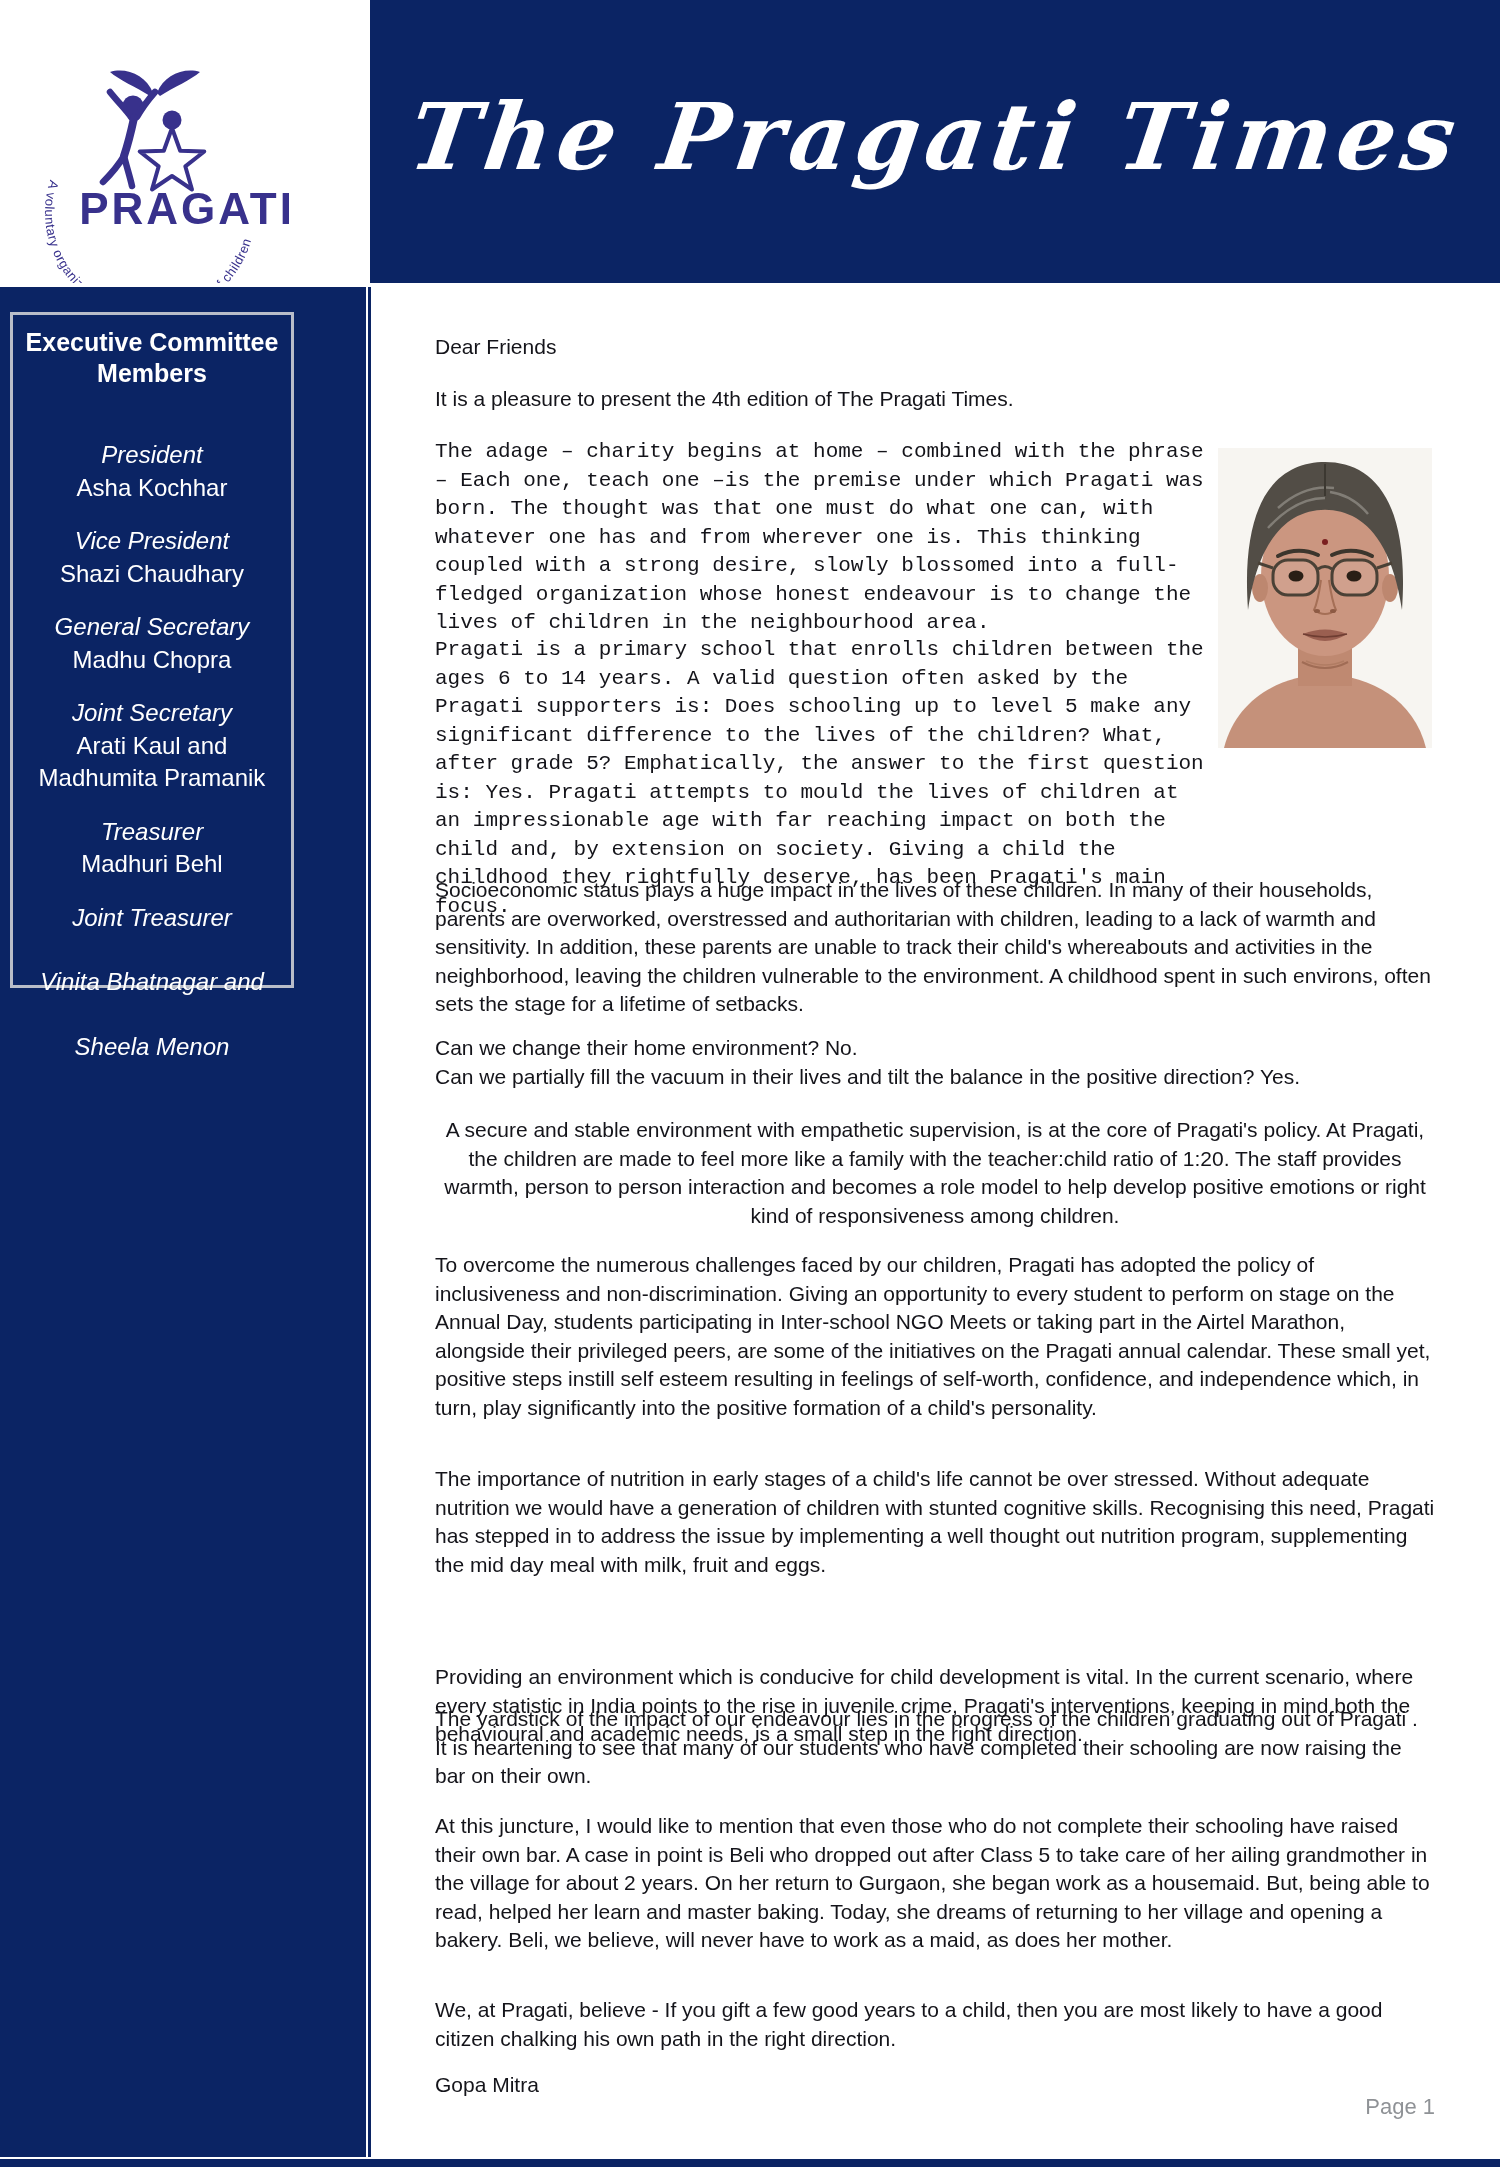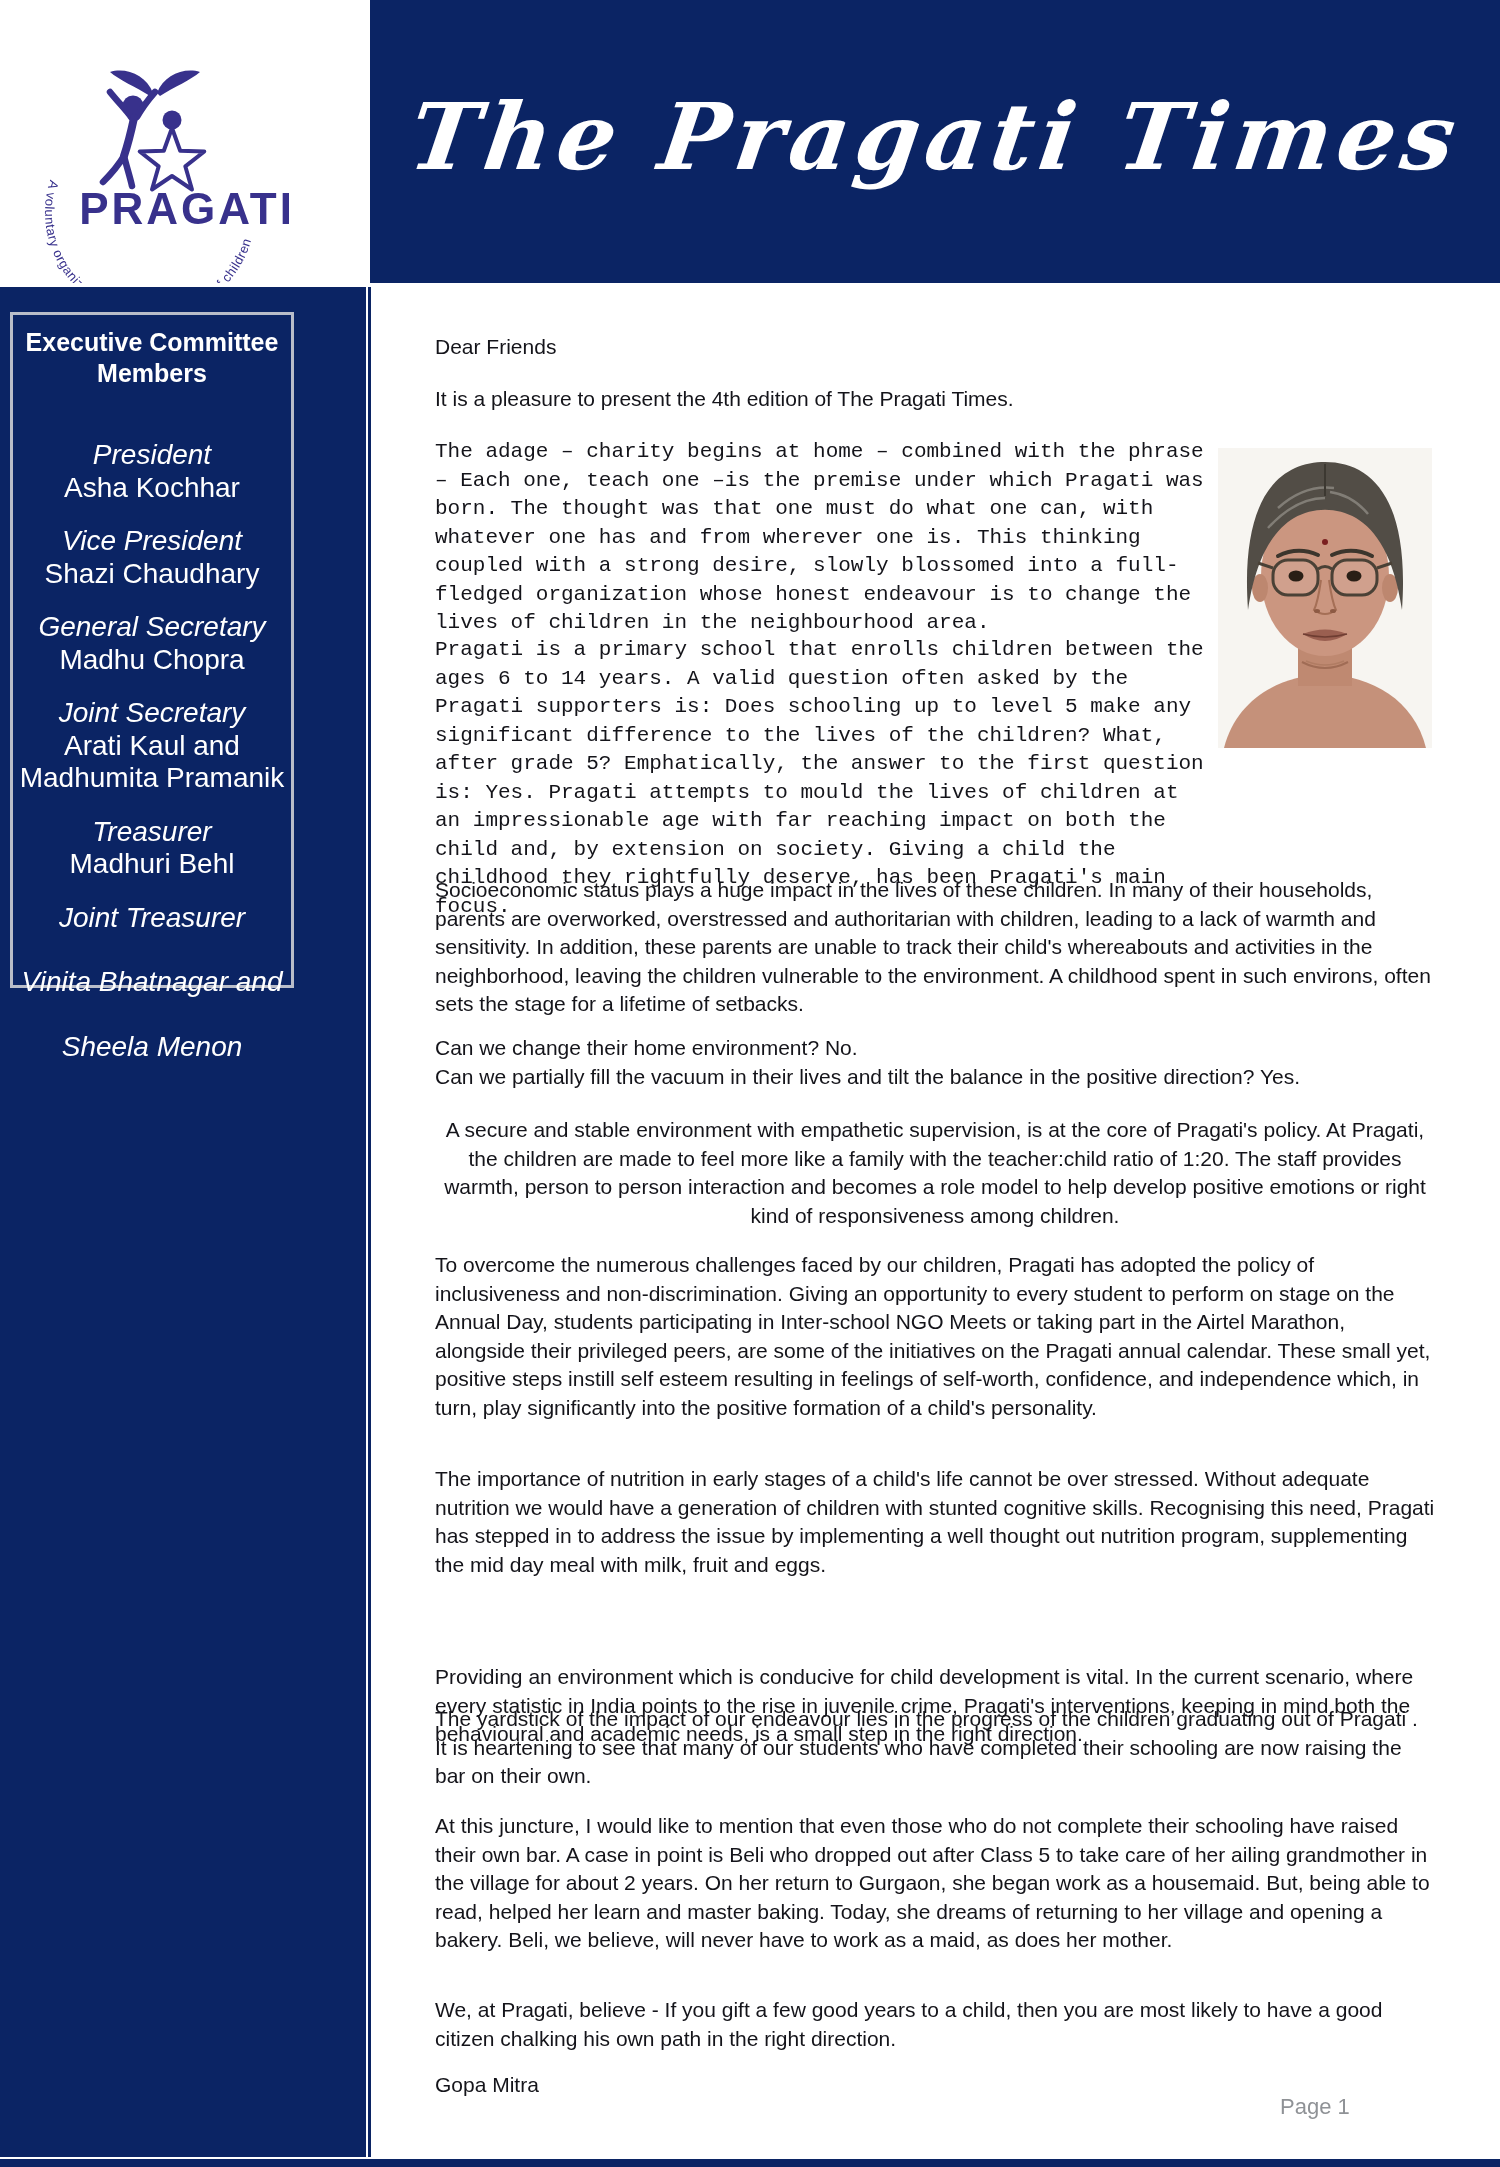--- a/index.html
+++ b/index.html
@@ -28,36 +28,36 @@
   .logo-box{position:absolute;left:0;top:0;width:370px;height:283px;background:#fff;}
   
   .sidebar{position:absolute;left:0;top:287px;width:366px;height:1870px;background:var(--navy);}
   .v-divider{position:absolute;left:368px;top:287px;width:3px;height:1870px;background:var(--navy);}
   .committee-box{
     position:absolute;left:10px;top:25px;width:284px;height:676px;
     border:3px solid var(--box-border);box-sizing:border-box;
     color:#ffffff;text-align:center;padding-top:12px;
   }
   .committee-title{font-size:25px;font-weight:bold;line-height:31px;margin-bottom:50px;}
-  .cgroup{font-size:28px;line-height:32.5px;margin-bottom:21px;}
+  .cgroup{font-size:24px;line-height:32.5px;margin-bottom:21px;}
   .cgroup .role{font-style:italic;}
   .cgroup.italic-names .member{font-style:italic;margin-top:32px;}
   
   .letter{position:absolute;left:420px;top:0;width:1000px;height:2167px;}
   .letter p{
     position:absolute;left:0;margin:15px;width:1000px;
     font-size:21px;line-height:28.5px;color:var(--ink);white-space:pre-line;
   }
   .letter p.narrow{width:772px;font-family:Liberation Mono, monospace;}
   .salutation,.signature{font-size:21px;}
   
   .portrait{position:absolute;left:1218px;top:448px;width:214px;height:300px;}
   
   .page-number{
-    position:absolute;left:1280px;top:2094px;width:155px;text-align:left;
+    position:absolute;left:1280px;top:2094px;width:155px;text-align:right;
     font-size:22px;color:#8f9296;
   }
   .footer-bar{position:absolute;left:0;top:2159px;width:1500px;height:8px;background:var(--navy);}
 </style>
 </head>
 <body>
 
 <div class="page">
 
   <div class="masthead">

